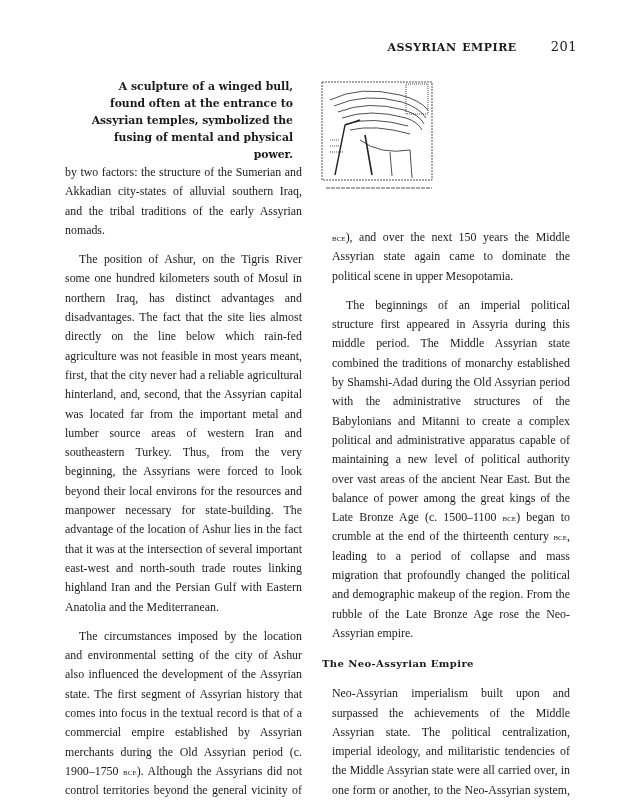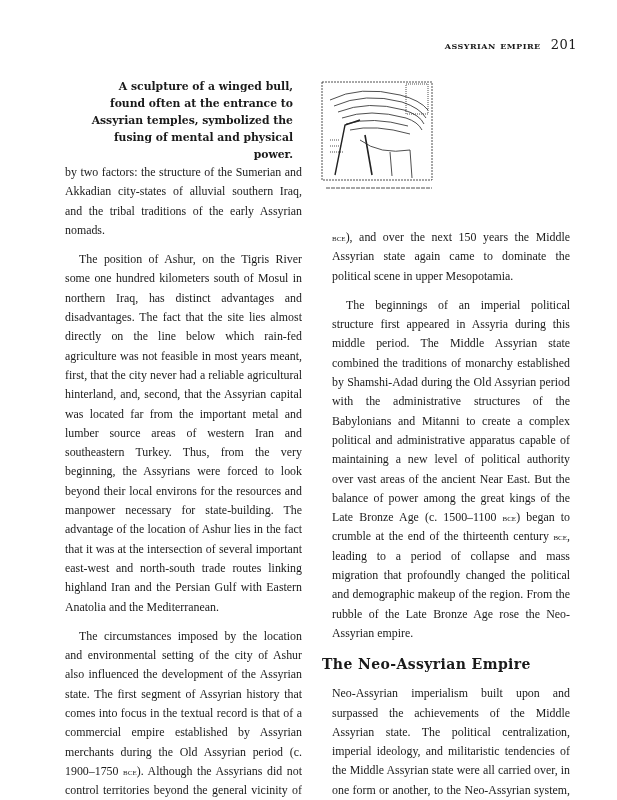--- a/index.html
+++ b/index.html
@@ -1,30 +1,30 @@
 <!DOCTYPE html>
 <html><head>
 <meta charset="utf-8">
 <style>
   html, body { margin: 0; padding: 0; background: #ffffff; }
   body { width: 617px; height: 800px; position: relative; overflow: hidden; color: #1a1a1a;
          font-family: "DejaVu Serif", "Liberation Serif", serif; }
   .running-head { position: absolute; top: 37px; right: 40px; font-size: 11px; letter-spacing: 0.5px; }
-  .running-head .title { font-variant: small-caps; text-transform: lowercase; font-size: 11px; margin-right: 6px; font-weight: bold;}
-  .running-head .page { font-size: 13px; }
+  .running-head .title { font-variant: small-caps; text-transform: lowercase; font-size: 15px; margin-right: 6px; font-weight: bold;}
+  .running-head .page { font-size: 13px; margin-left: 24px; }
   .caption { position: absolute; top: 78px; left: 88px; width: 205px; text-align: right;
              font-family: "DejaVu Serif", serif; font-weight: bold; font-size: 10.8px; line-height: 17px; }
   .figure { position: absolute; top: 80px; left: 320px; width: 120px; height: 118px; }
   .col { position: absolute; font-family: "Liberation Serif", serif; font-size: 11.9px; line-height: 19.3px; text-align: justify; }
   .col p { margin: 10px; }
   .col p.indent { text-indent: 14px; }
   .col-left { top: 153px; left: 55px; width: 257px; }
   .col-right { top: 218px; left: 322px; width: 258px; }
   .sc { font-variant: small-caps; text-transform: lowercase; font-size: 10px; }
-  .section-heading { font-family: "DejaVu Serif", serif; font-weight: bold; font-size: 14px; line-height: 20px;
+  .section-heading { font-family: "DejaVu Serif", serif; font-weight: bold; font-size: 10px; line-height: 20px;
                      margin: 11px 0 0 0; letter-spacing: 0.4px; text-align: left; }
 </style>
 </head>
 <body>
 
 <div class="running-head">
   <span class="title">Assyrian Empire</span>
   <span class="page">201</span>
 </div>
 

